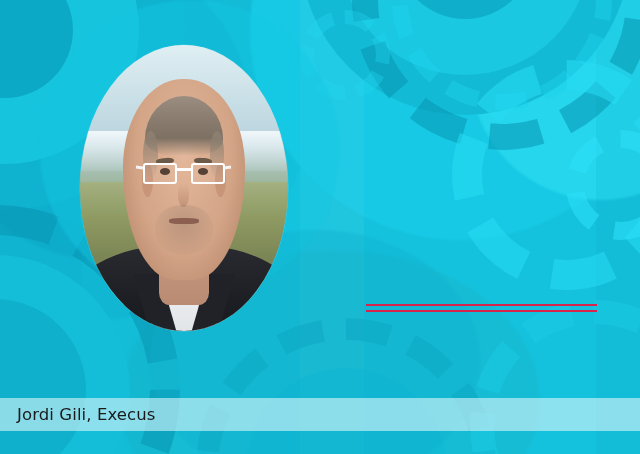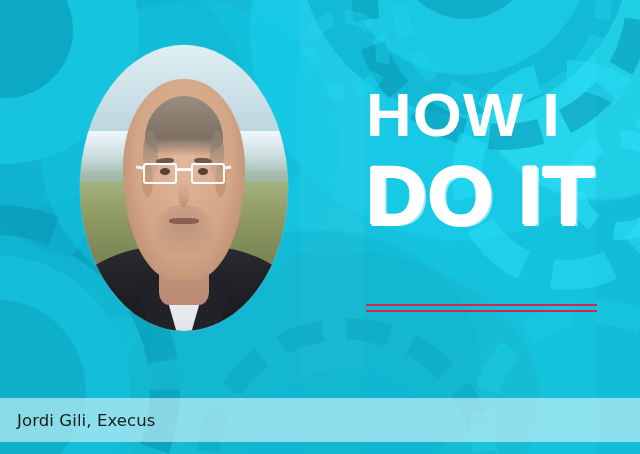--- a/index.html
+++ b/index.html
@@ -283,21 +283,21 @@
     width: 100%;
   }
   .rule + .rule { margin-top: 4.5px; }
 
   
   #footer {
     position: absolute;
     left: 0;
     right: 0;
     top: 398px;
-    height: 44px;
+    height: 33px;
     background: rgba(215, 246, 250, 0.62);
     display: flex;
     align-items: center;
     justify-content: space-between;
     padding: 16px 17px;
     box-sizing: border-box;
   }
   #byline {
     font-size: 16.5px;
     color: #1a1a1a;
@@ -422,24 +422,20 @@
           <div class="lens l"></div>
           <div class="lens r"></div>
           <div class="bridge"></div>
           <div class="temple l"></div>
           <div class="temple r"></div>
         </div>
       </div>
     </div>
   </div>
 
-  <div id="headline">
-    <div class="hl-line" id="hl-how">HOW I</div>
-    <div class="hl-line" id="hl-do">DO IT</div>
-  </div>
 
   <div id="rules">
     <div class="rule"></div>
     <div class="rule"></div>
   </div>
 
   <div id="footer">
     <div id="byline">Jordi Gili, Execus</div>
 
   </div>

